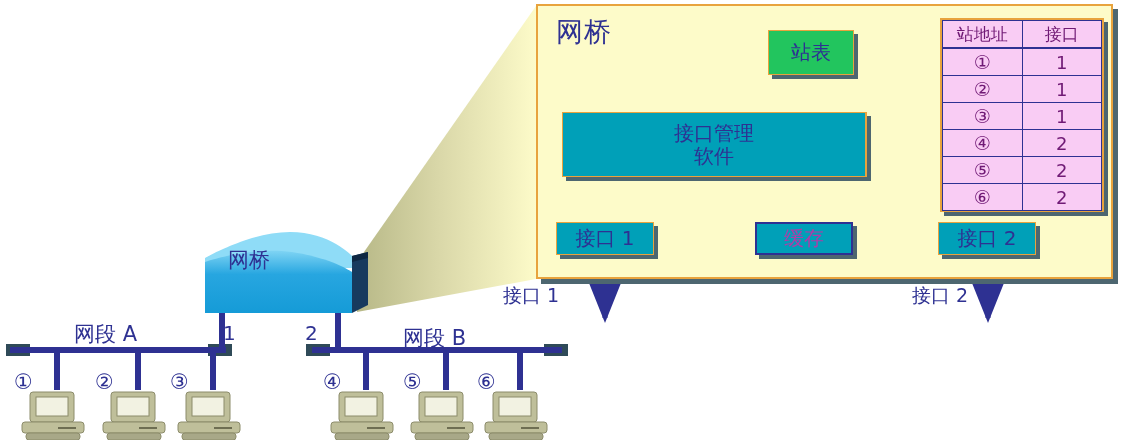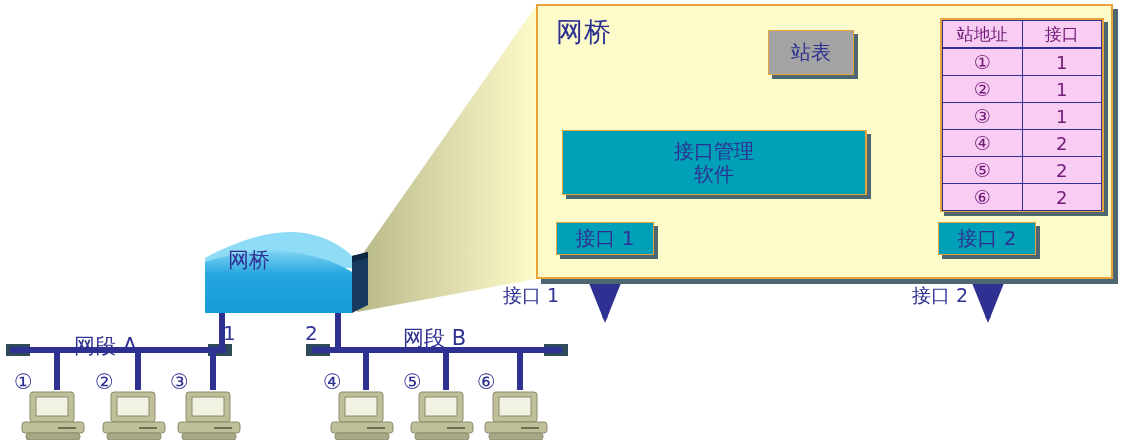--- a/index.html
+++ b/index.html
@@ -8,37 +8,37 @@
     font-family:"DejaVu Sans","Liberation Sans",sans-serif;
     position:relative;
   }
   .stage{position:absolute;left:0;top:0;width:1125px;height:440px;padding-left:40px;}
   svg.layer{position:absolute;left:0;top:0;width:1125px;height:440px;}
 
   
   .box{position:absolute;box-sizing:border-box;display:flex;align-items:center;
        justify-content:center;text-align:center;line-height:1.08;}
   .teal{background:#00A0B8;border:1px solid #E8A33D;color:#2E3192;}
-  .pinkbox{background:#a3a3a3;border:1px solid #E8A33D;color:#2E3192;}
+  .pinkbox{background:#22c55e;border:1px solid #E8A33D;color:#2E3192;}
   .shadow{box-shadow:4px 4px 0 0 #4D6670;}
 
   
   #bridge-panel{
     position:absolute;left:536px;top:4px;width:577px;height:275px;
     background:#FDFBC9;border:2px solid #E8A33D;box-sizing:border-box;
     box-shadow:5px 5px 0 0 #4D6670;
   }
   #panel-title{
     position:absolute;left:556px;top:14px;font-size:27px;color:#2E3192;
     letter-spacing:1px;
   }
 
   
   #station-table-box{left:768px;top:30px;width:86px;height:45px;font-size:20px;}
-  #mgmt-proto-box{left:562px;top:130px;width:305px;height:65px;}
+  #mgmt-proto-box{left:562px;top:112px;width:305px;height:65px;}
   .mp-half{flex:1;display:flex;align-items:center;justify-content:center;
            font-size:20px;color:#2E3192;line-height:1.12;}
   #mp-divider{width:1px;background:#E8A33D;align-self:stretch;}
   #port1-box{left:556px;top:222px;width:98px;height:33px;font-size:20px;}
   #cache-box{left:755px;top:222px;width:98px;height:33px;font-size:20px;
              color:#B13BA8;border:2px solid #2E3192;background:#00A0B8;}
   #port2-box{left:938px;top:222px;width:98px;height:33px;font-size:20px;}
 
   
   #addr-table{
@@ -53,21 +53,21 @@
     font-size:18px;font-weight:normal;padding:0;height:26px;
   }
   #addr-table th{font-size:17px;border-bottom:2px solid #2E3192;}
   #addr-table td.circ{font-size:19px;}
 
   
   .lbl{position:absolute;color:#2E3192;font-size:19px;white-space:nowrap;}
   #lbl-if1{left:503px;top:283px;}
   #lbl-if2{left:912px;top:283px;}
   #lbl-bridge-small{left:228px;top:246px;font-size:21px;}
-  #lbl-seg-a{left:74px;top:320px;font-size:21px;margin-top:12px;}
+  #lbl-seg-a{left:74px;top:320px;font-size:21px;}
   #lbl-seg-b{left:395px;top:324px;font-size:21px;margin-left:8px;}
   #lbl-p1{left:223px;top:321px;font-size:20px;}
   #lbl-p2{left:305px;top:321px;font-size:20px;}
   .stn{position:absolute;color:#2E3192;font-size:21px;}
 </style>
 </head>
 <body>
 
 <div class="stage">
 
@@ -203,20 +203,21 @@
     <div class="mp-half">
       <div>
         <div>接口管理</div>
         <div>软件</div>
       </div>
     </div>
     <div id="mp-divider"></div>
   </div>
 
   <div class="box teal shadow" id="port1-box">接口 1</div>
+  <div class="box shadow" id="cache-box">缓存</div>
   <div class="box teal shadow" id="port2-box">接口 2</div>
 
   <div id="addr-table">
     <table>
       <thead>
         <tr>
           <th>站地址</th>
           <th>接口</th>
         </tr>
       </thead>

